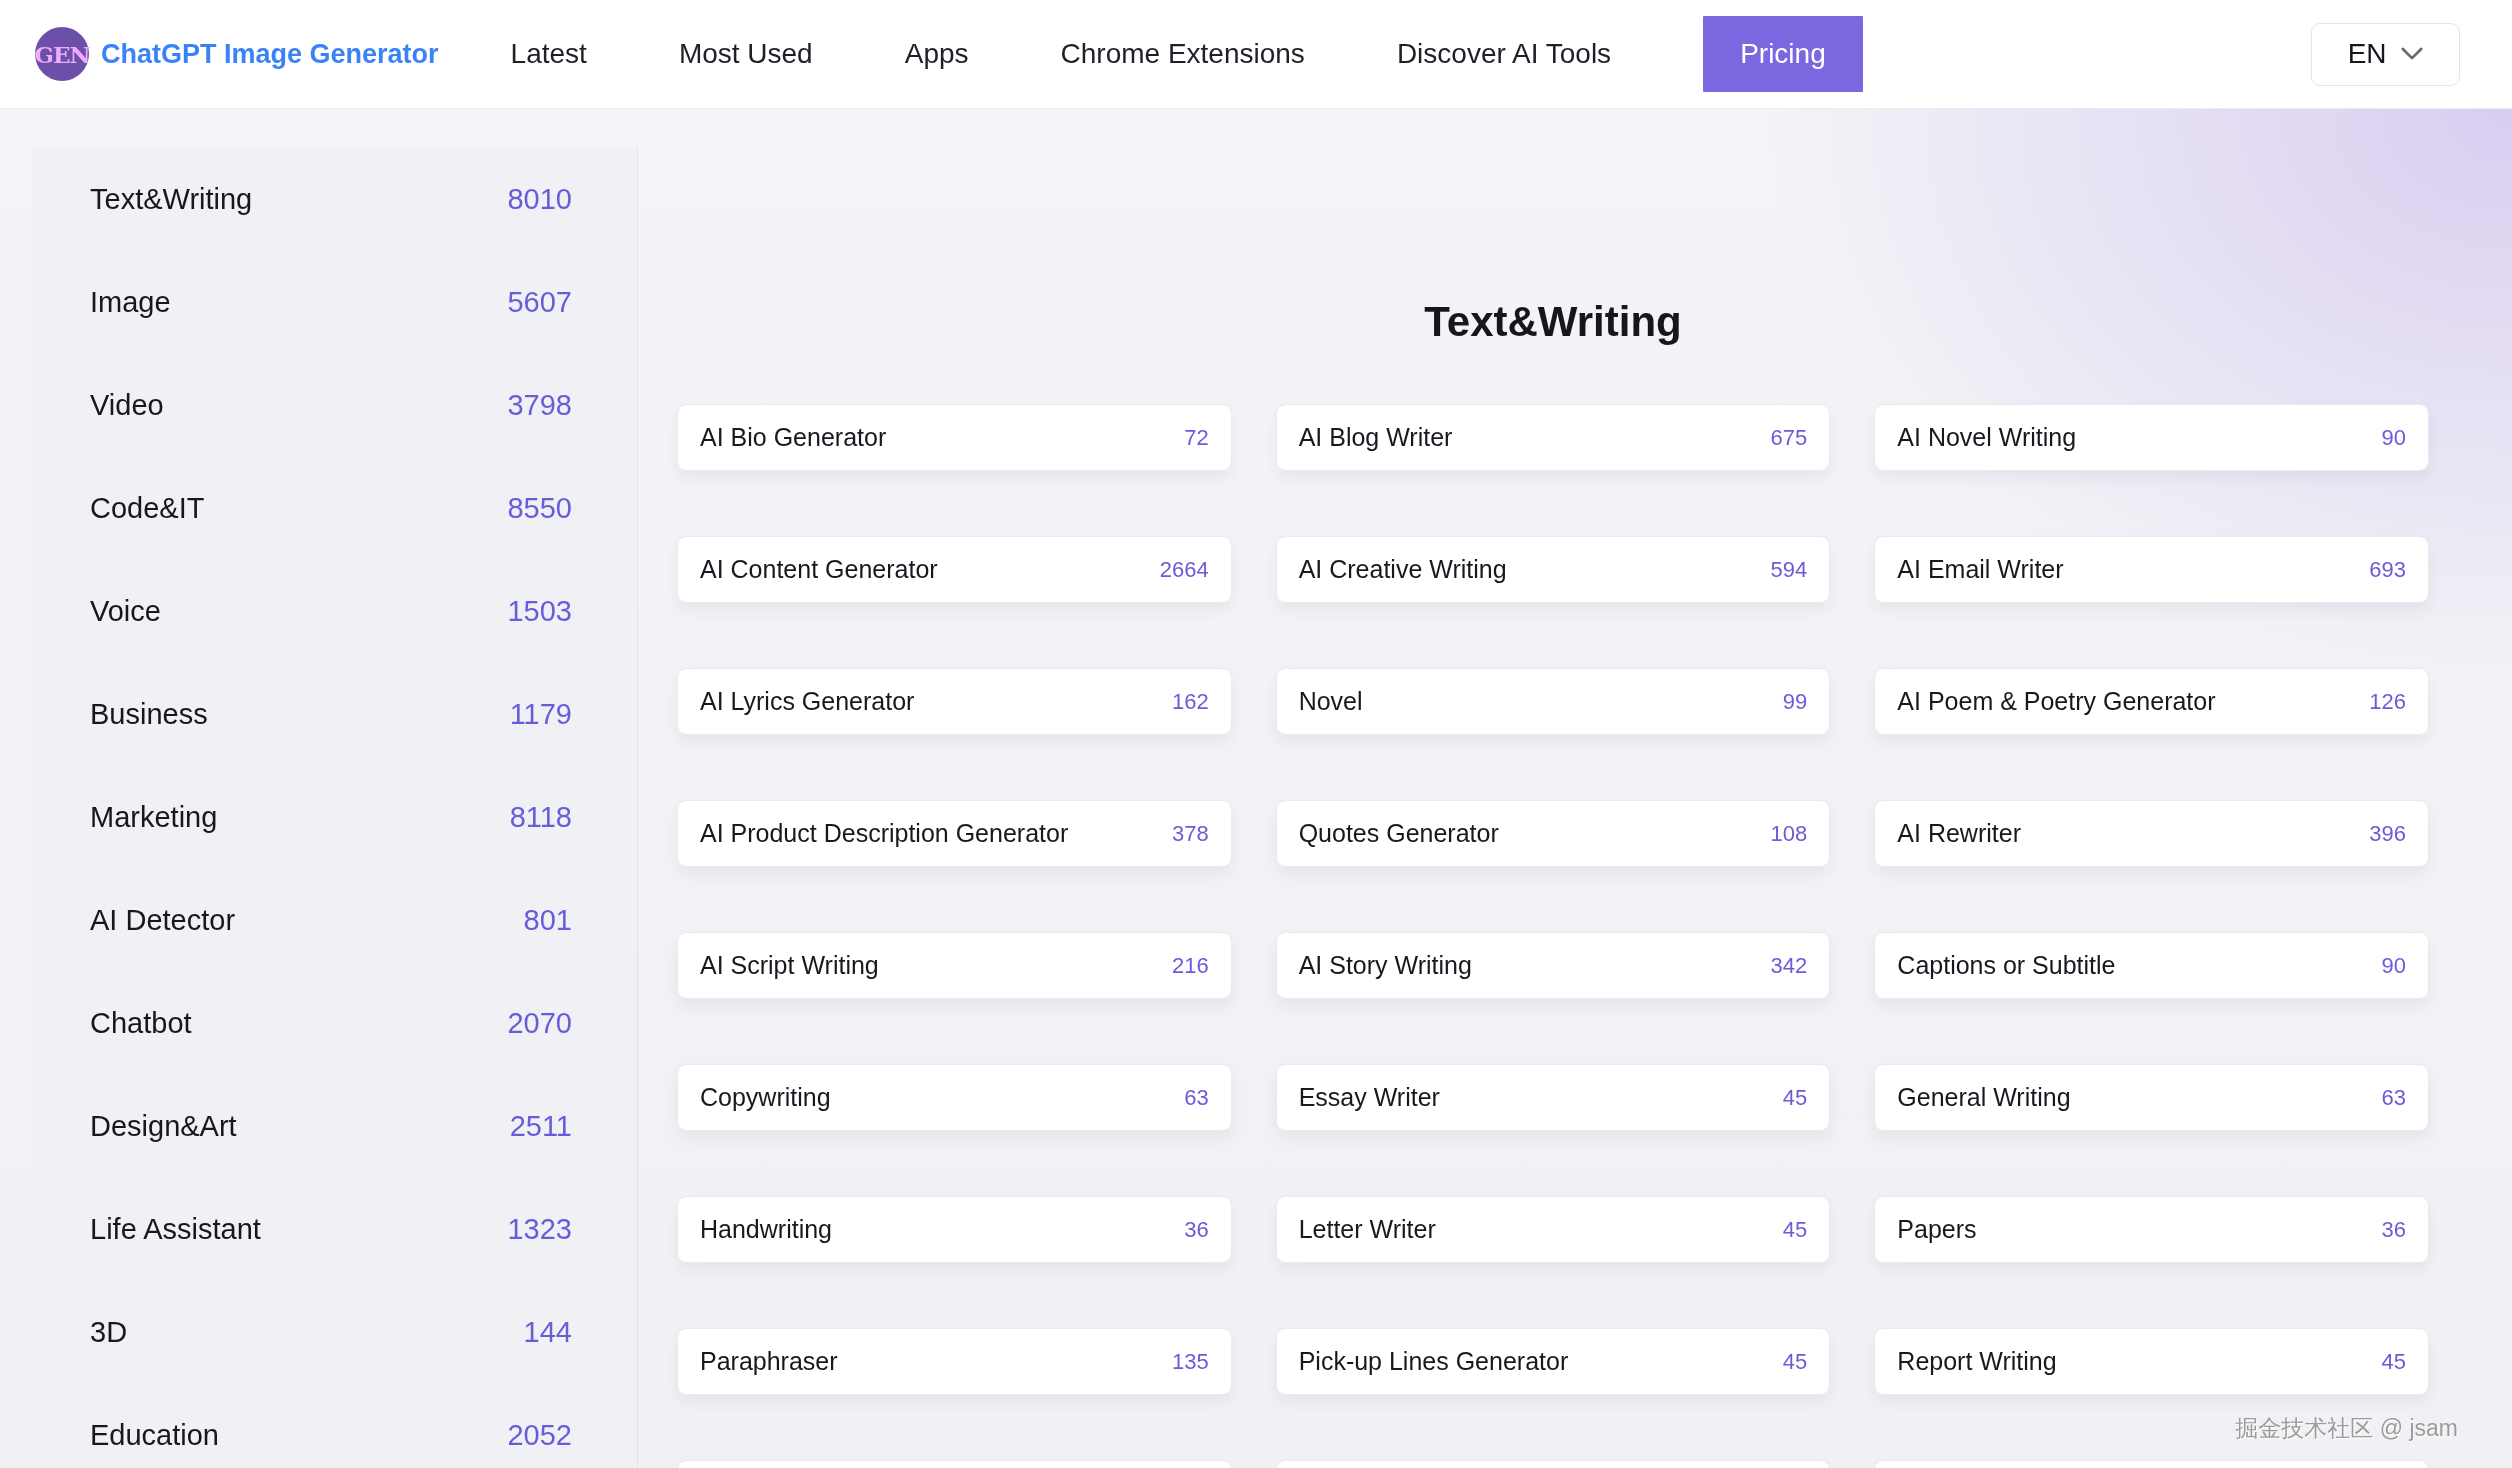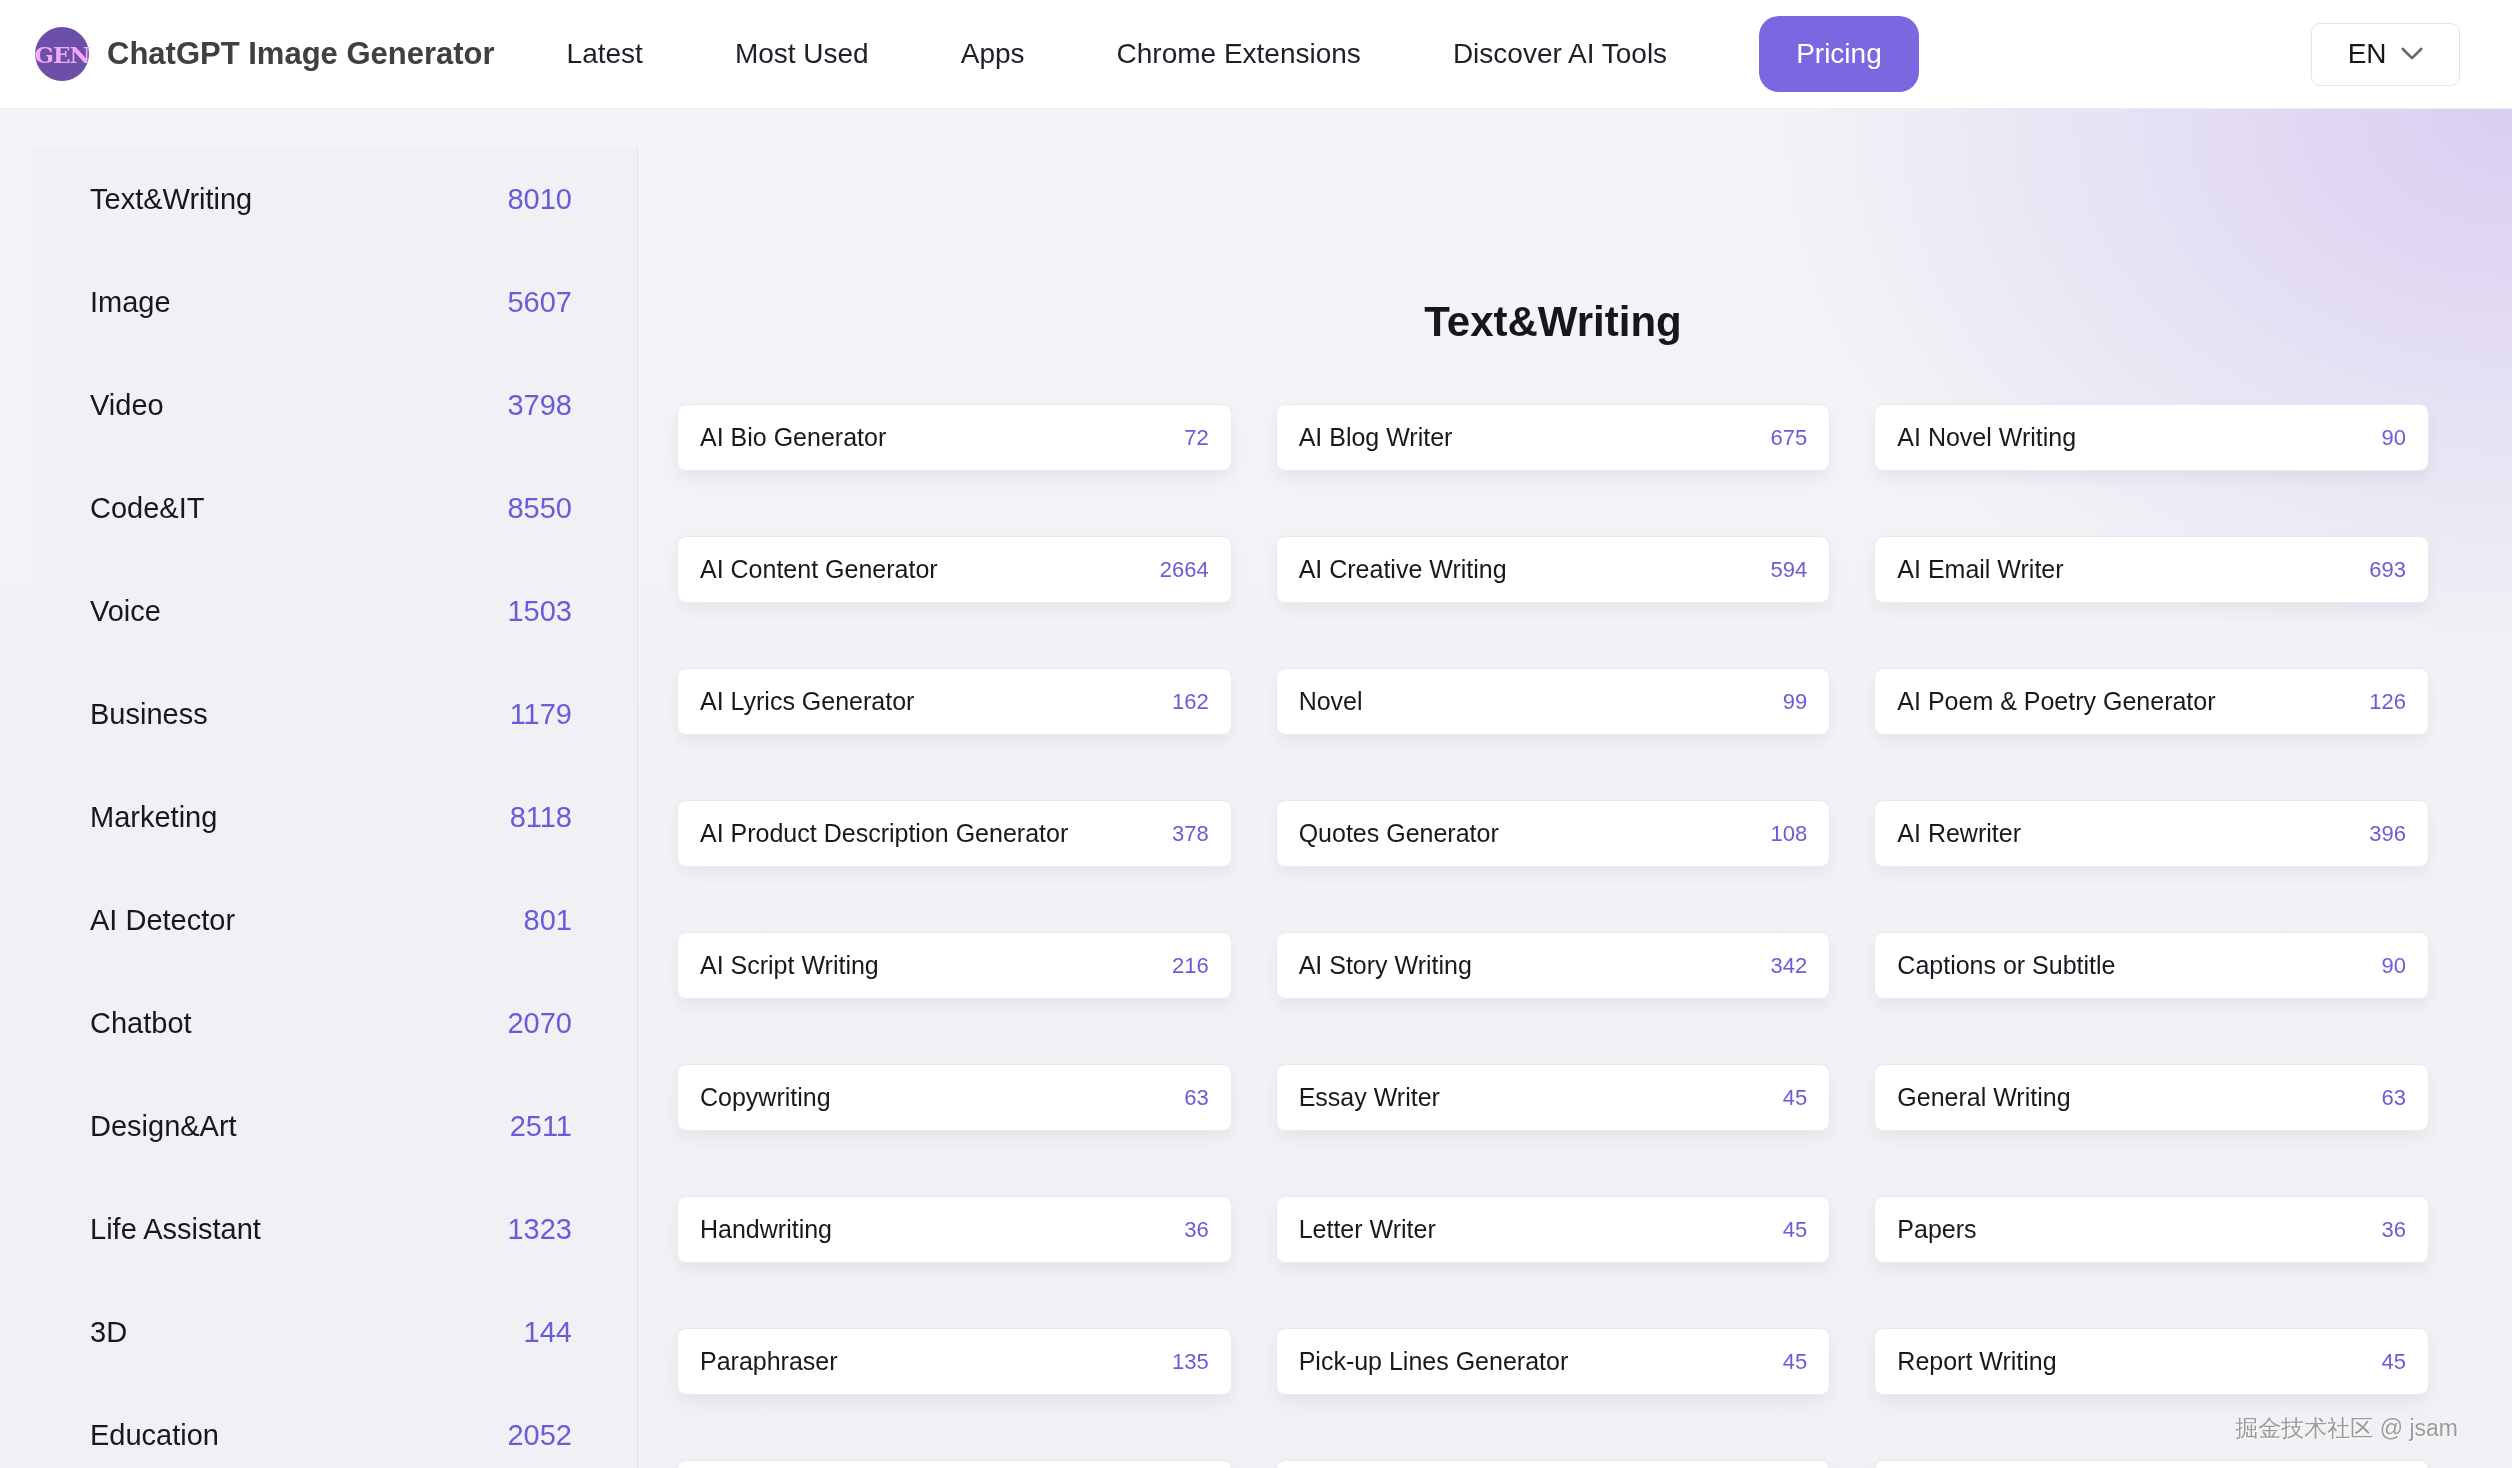--- a/index.html
+++ b/index.html
@@ -19,29 +19,29 @@
   }
   .logo-circle {
     width:54px; height:54px; border-radius:50%;
     background:#6b4fa8; color:#f0abfc;
     display:flex; align-items:center; justify-content:center;
     font-family:"DejaVu Serif","Liberation Serif",serif;
     font-weight:700; font-size:23px; letter-spacing:-0.9px;
     flex:0 0 auto;
   }
   .brand-title {
-    margin-left:18px; font-size:31px; font-weight:700; color:#404040;
+    margin-left:12px; font-size:27px; font-weight:700; color:#3b82f6;
     white-space:nowrap;
   }
   .nav { display:flex; align-items:center; margin-left:72px; gap:92px; }
   .nav-item {
     font-size:28px; color:#1d2026; cursor:pointer; white-space:nowrap;
   }
   .pricing-btn {
-    height:76px; border:none; border-radius:20px;
+    height:76px; border:none; border-radius:1px;
     background:#7b68e0; color:#ffffff; font-size:28px;
     padding:8px 37px; display:flex; align-items:center; cursor:pointer;
     font-family:inherit;
   }
   .lang-box {
     margin-left:auto; width:149px; height:63px;
     background:#ffffff; border:1.8px solid #e4e4e9; border-radius:9.2px;
     display:flex; align-items:center; justify-content:center; gap:14.8px;
     font-size:28px; color:#15171c; cursor:pointer;
   }

